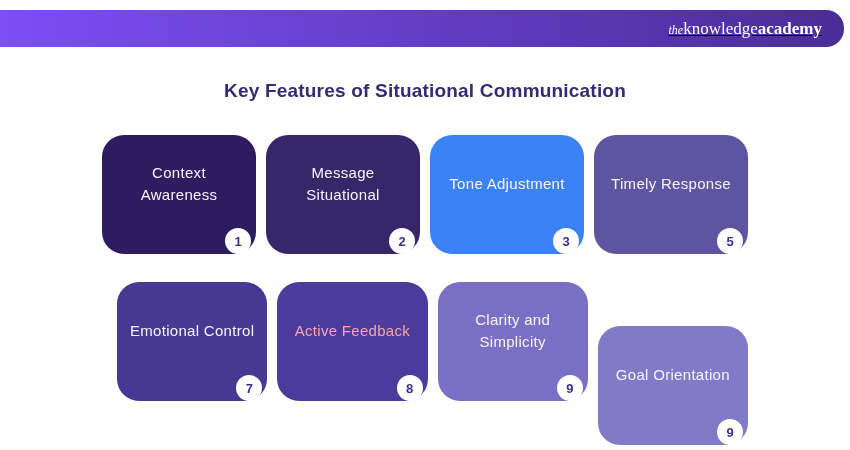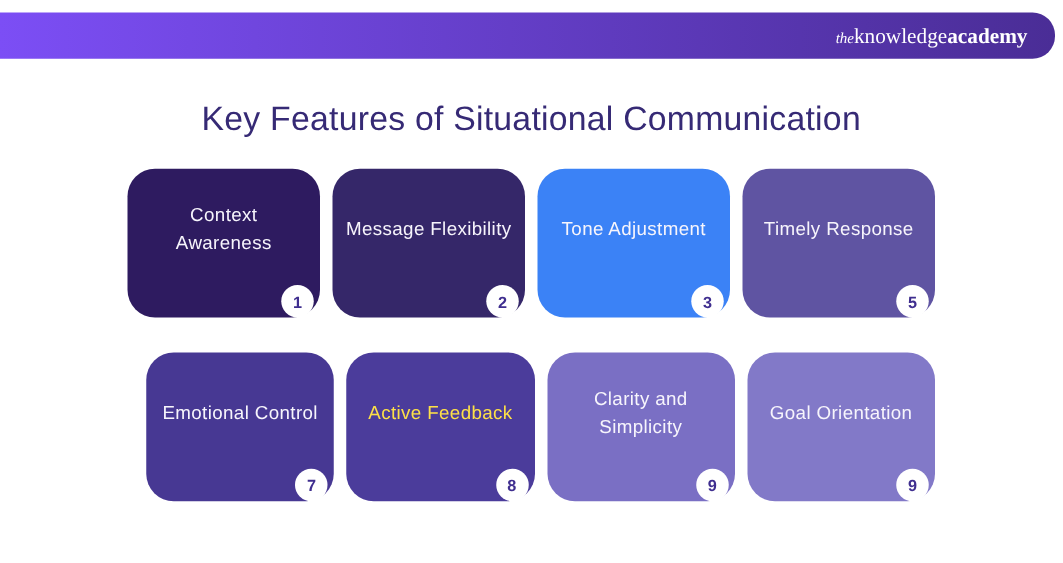--- a/index.html
+++ b/index.html
@@ -43,22 +43,22 @@
     font-weight: 700;
     font-size: 17px;
   }
   
   .page-title {
     position: absolute;
     top: 80px;
     left: 0;
     width: 100%;
     text-align: center;
-    font-size: 27px;
-    font-weight: 400;
+    font-size: 19px;
+    font-weight: 700;
     letter-spacing: 0.2px;
   }
   
   .cards-wrap {
     position: absolute;
     top: 135px;
     left: 102px;
     width: 646px;
   }
   .card-row {
@@ -97,60 +97,60 @@
     justify-content: center;
     font-size: 13px;
     font-weight: 700;
   }
 </style>
 </head>
 <body>
 
 <div class="canvas">
 
-  <div class="header-bar" style="background: linear-gradient(90deg, rgb(124, 78, 245), rgb(74, 45, 150));">
+  <div class="header-bar" style="background: linear-gradient(90deg, rgb(124, 78, 245), rgb(74, 45, 150)); text-decoration: underline;">
     <div class="logo">
       <span class="the">the</span><span class="knowledge">knowledge</span><span class="academy">academy</span>
     </div>
   </div>
 
   <div class="page-title" style="color: rgb(54, 42, 117);">Key Features of Situational Communication</div>
 
   <div class="cards-wrap">
     <div class="card-row">
       <div class="card" style="background: rgb(46, 27, 96);">
         <div class="card-label" style="color: rgb(247, 245, 252);">Context Awareness</div>
         <div class="badge" style="color: rgb(63, 46, 143);">1</div>
       </div>
       <div class="card" style="background: rgb(53, 39, 105);">
-        <div class="card-label" style="color: rgb(247, 245, 252);">Message Flexibility</div>
+        <div class="card-label" style="color: rgb(247, 245, 252);">Message Situational</div>
         <div class="badge" style="color: rgb(63, 46, 143);">2</div>
       </div>
       <div class="card" style="background: #3b82f6;">
         <div class="card-label" style="color: rgb(247, 245, 252);">Tone Adjustment</div>
         <div class="badge" style="color: rgb(63, 46, 143);">3</div>
       </div>
       <div class="card" style="background: rgb(95, 84, 162);">
         <div class="card-label" style="color: rgb(247, 245, 252);">Timely Response</div>
         <div class="badge" style="color: rgb(63, 46, 143);">5</div>
       </div>
     </div>
     <div class="card-row">
       <div class="card" style="background: rgb(71, 56, 147); margin-left: 15px;">
         <div class="card-label" style="color: rgb(247, 245, 252);">Emotional Control</div>
         <div class="badge" style="color: rgb(63, 46, 143);">7</div>
       </div>
       <div class="card" style="background: rgb(75, 60, 155);">
-        <div class="card-label" style="color: #fde047;">Active Feedback</div>
+        <div class="card-label" style="color: #fca5a5;">Active Feedback</div>
         <div class="badge" style="color: rgb(63, 46, 143);">8</div>
       </div>
       <div class="card" style="background: rgb(122, 111, 196);">
         <div class="card-label" style="color: rgb(247, 245, 252);">Clarity and Simplicity</div>
         <div class="badge" style="color: rgb(63, 46, 143);">9</div>
       </div>
-      <div class="card" style="background: rgb(130, 121, 200);">
+      <div class="card" style="background: rgb(130, 121, 200); margin-top: 44px;">
         <div class="card-label" style="color: rgb(247, 245, 252);">Goal Orientation</div>
         <div class="badge" style="color: rgb(63, 46, 143);">9</div>
       </div>
     </div>
   </div>
 
 </div>
 
 </body></html>

